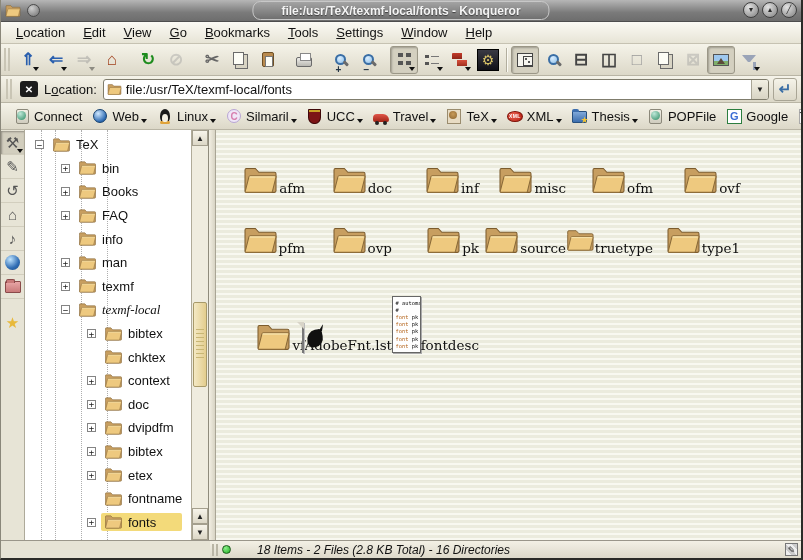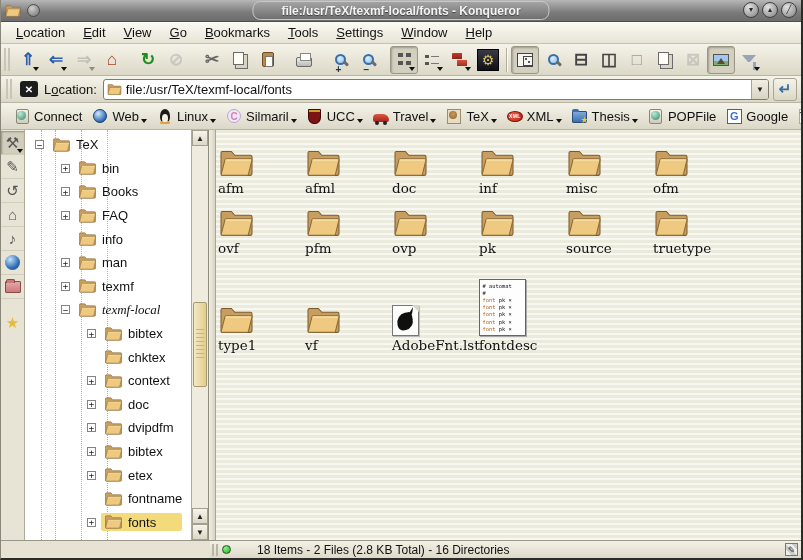--- a/index.html
+++ b/index.html
@@ -189,21 +189,21 @@
   .sb-up { top:0; } .sb-up2 { bottom:16px; } .sb-down { bottom:0; }
   .sthumb { position:absolute; left:1px; width:14px; top:172px; height:85px; border:1px solid #a89a6a;
     border-radius:2px; background:linear-gradient(90deg,#f4e9c4,#e3cd8e); }
   .sthumb::after { content:""; position:absolute; left:2px; right:2px; top:26px; height:32px;
     background:repeating-linear-gradient(#c8b674 0 1px,transparent 1px 4px); }
   .splitter { width:7px; background:linear-gradient(90deg,#f2efe3,#d8d4c4); border-right:1px solid #a9a595; }
   .mainview { flex:1; position:relative; overflow:hidden;
     background:repeating-linear-gradient(#ebebdd 0 3px,#f8f8f0 3px 5px); }
   .icon-grid { display:grid; grid-template-columns:repeat(6,87px); grid-template-rows:62px 60px 97px;
     padding:4px 0 0 2px; }
-  .fitem { display:flex; flex-direction:column; align-items:flex-start; justify-content:flex-end; }
+  .fitem { display:flex; flex-direction:row; align-items:flex-end; justify-content:flex-end; }
   .fitem .flabel { font-family:"DejaVu Serif",serif; font-size:13.5px; color:#101010; margin-top:1px;
     white-space:nowrap; }
   .adobe-icon { position:relative; width:27px; height:31px; background:#fdfdfb; border:1px solid #777;
     box-shadow:1px 1px 0 #bbb; }
   .adobe-icon::before { content:""; position:absolute; right:-1px; top:-1px; width:0; height:0;
     border-left:7px solid transparent; border-top:7px solid #d8d4c8; }
   .adobe-blob { position:absolute; left:4px; top:7px; width:16px; height:17px; background:#101010;
     border-radius:60% 20% 55% 35%; transform:rotate(-12deg); }
   .adobe-blob::after { content:""; position:absolute; right:-3px; top:-4px; width:7px; height:7px;
     background:#101010; clip-path:polygon(0 100%,100% 0,60% 100%); }
@@ -214,21 +214,21 @@
   .font-preview .o { color:#b5651d; }
   
   .statusrow { height:18px; display:flex; }
   .status-spacer { width:209px; background:#e6e3d5; border-top:1px solid #9a968a; }
   .statusbar { flex:1; background:linear-gradient(#f3f0e5,#ddd9ca); border-top:1px solid #9a968a;
     display:flex; align-items:center; position:relative; }
   .sgrip { width:6px; height:12px; margin:0 4px 0 2px;
     background:repeating-linear-gradient(90deg,#b9b5a5 0 2px,transparent 2px 4px); }
   .led { width:9px; height:9px; border-radius:50%; border:1px solid #1c5c1c;
     background:radial-gradient(circle at 35% 30%,#8df08d,#1fae1f); }
-  .status-text { font-size:12px; color:#111; margin-left:26px; white-space:nowrap; }
+  .status-text { font-size:12px; color:#111; margin-left:26px; white-space:nowrap;font-style:italic; }
   .status-right { position:absolute; right:3px; top:2px; width:13px; height:13px; border:1px solid #777;
     background:linear-gradient(45deg,#eee 25%,#ccc 25% 50%,#eee 50% 75%,#ccc 75%);
     display:flex; align-items:center; justify-content:center; font-size:9px; color:#222; }
 </style>
 </head>
 <body>
 
 <div class="window">
 
   <div class="titlebar">
@@ -693,28 +693,20 @@
               <path d="M6.4 11.6 L30.8 11.6" stroke="#f8e7b6" stroke-width="1.1" fill="none"></path>
             </svg>
             <span class="flabel">afm</span>
           </div>
           <div class="fitem">
             <svg viewBox="0 0 34 30" width="37" height="31">
               <path d="M2 8 L2 4.8 Q2 3.4 3.4 3.4 L12 3.4 L15.4 7 L30.5 7 Q32 7 32 8.5 L32 25 Q32 26.5 30.5 26.5 L3.5 26.5 Q2 26.5 2 25 Z" fill="#c79e60" stroke="#7c5c2e"></path>
               <path d="M2.2 25.6 L5.8 11.5 Q6.1 10.4 7.2 10.4 L31 10.4 Q32.3 10.4 32 11.6 L28.6 25.2 Q28.3 26.4 27.1 26.4 L3.3 26.4 Q2 26.4 2.2 25.6 Z" fill="#eec97f" stroke="#8a6a38"></path>
               <path d="M6.4 11.6 L30.8 11.6" stroke="#f8e7b6" stroke-width="1.1" fill="none"></path>
             </svg>
-            <span class="flabel">afml</span>
-          </div>
-          <div class="fitem">
-            <svg viewBox="0 0 34 30" width="37" height="31">
-              <path d="M2 8 L2 4.8 Q2 3.4 3.4 3.4 L12 3.4 L15.4 7 L30.5 7 Q32 7 32 8.5 L32 25 Q32 26.5 30.5 26.5 L3.5 26.5 Q2 26.5 2 25 Z" fill="#c79e60" stroke="#7c5c2e"></path>
-              <path d="M2.2 25.6 L5.8 11.5 Q6.1 10.4 7.2 10.4 L31 10.4 Q32.3 10.4 32 11.6 L28.6 25.2 Q28.3 26.4 27.1 26.4 L3.3 26.4 Q2 26.4 2.2 25.6 Z" fill="#eec97f" stroke="#8a6a38"></path>
-              <path d="M6.4 11.6 L30.8 11.6" stroke="#f8e7b6" stroke-width="1.1" fill="none"></path>
-            </svg>
             <span class="flabel">doc</span>
           </div>
           <div class="fitem">
             <svg viewBox="0 0 34 30" width="37" height="31">
               <path d="M2 8 L2 4.8 Q2 3.4 3.4 3.4 L12 3.4 L15.4 7 L30.5 7 Q32 7 32 8.5 L32 25 Q32 26.5 30.5 26.5 L3.5 26.5 Q2 26.5 2 25 Z" fill="#c79e60" stroke="#7c5c2e"></path>
               <path d="M2.2 25.6 L5.8 11.5 Q6.1 10.4 7.2 10.4 L31 10.4 Q32.3 10.4 32 11.6 L28.6 25.2 Q28.3 26.4 27.1 26.4 L3.3 26.4 Q2 26.4 2.2 25.6 Z" fill="#eec97f" stroke="#8a6a38"></path>
               <path d="M6.4 11.6 L30.8 11.6" stroke="#f8e7b6" stroke-width="1.1" fill="none"></path>
             </svg>
             <span class="flabel">inf</span>
           </div>

